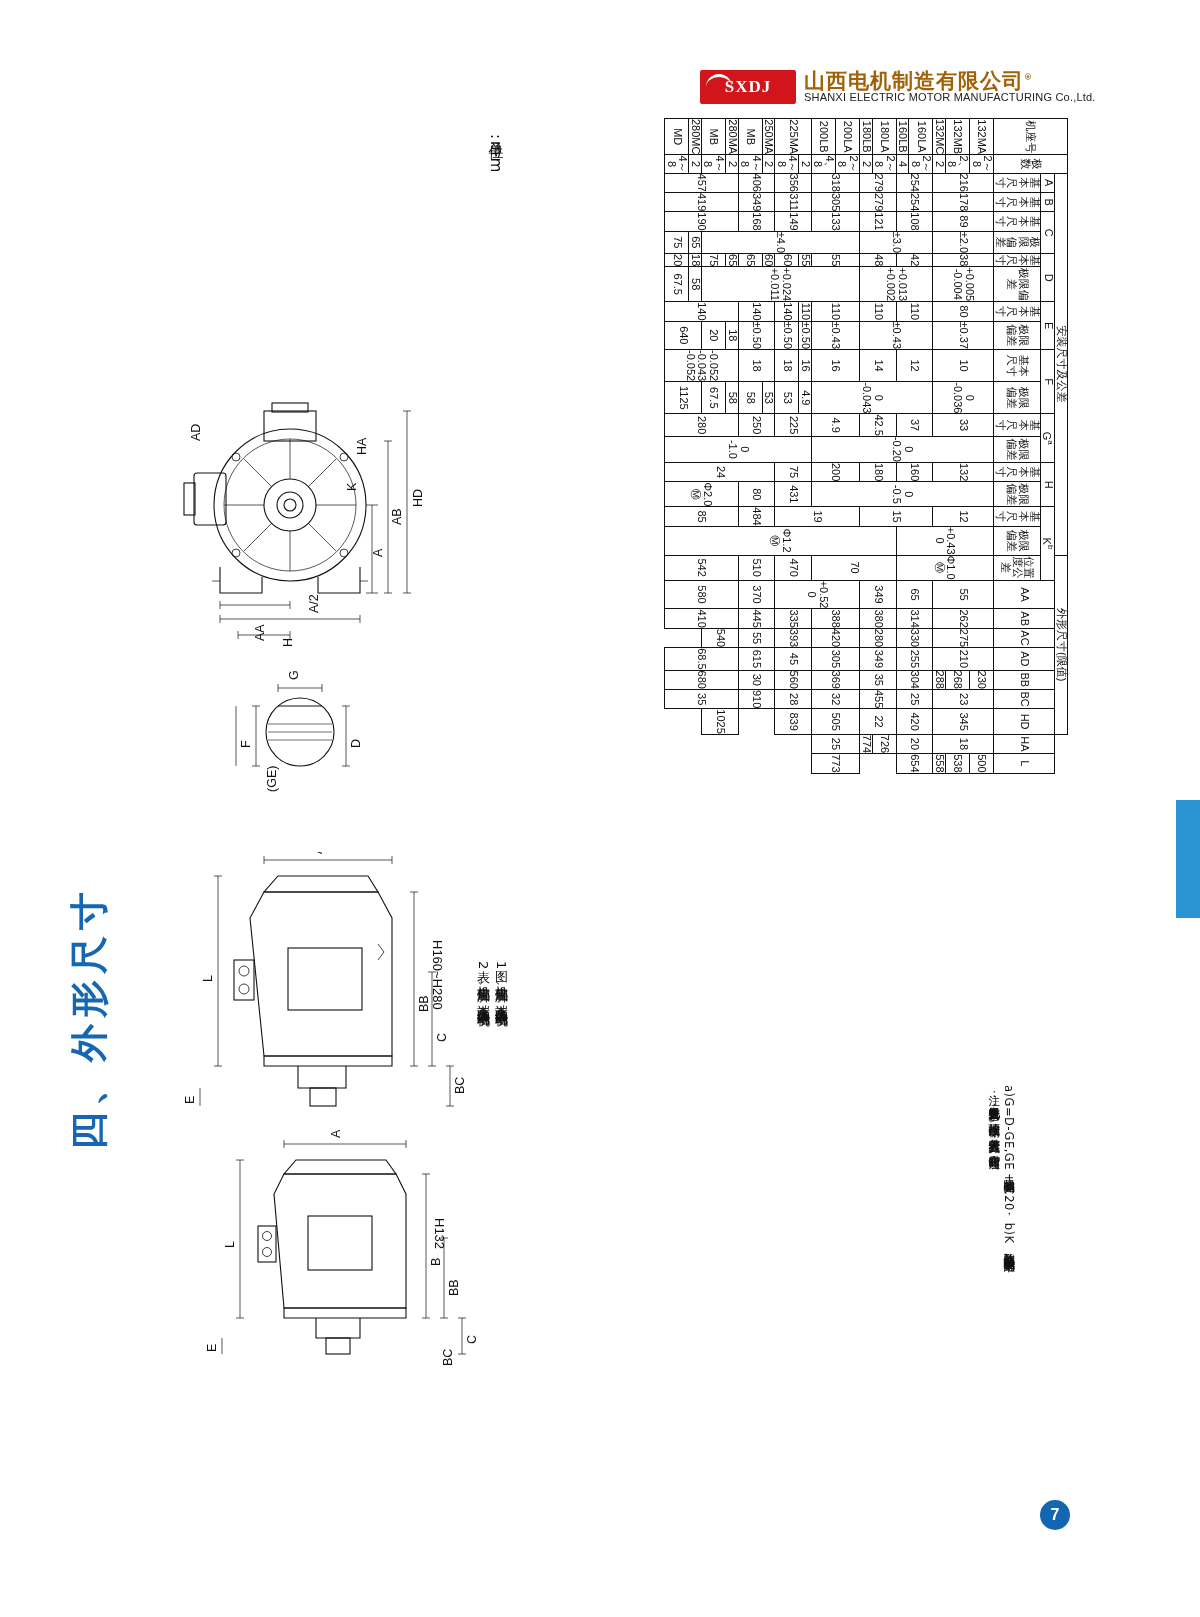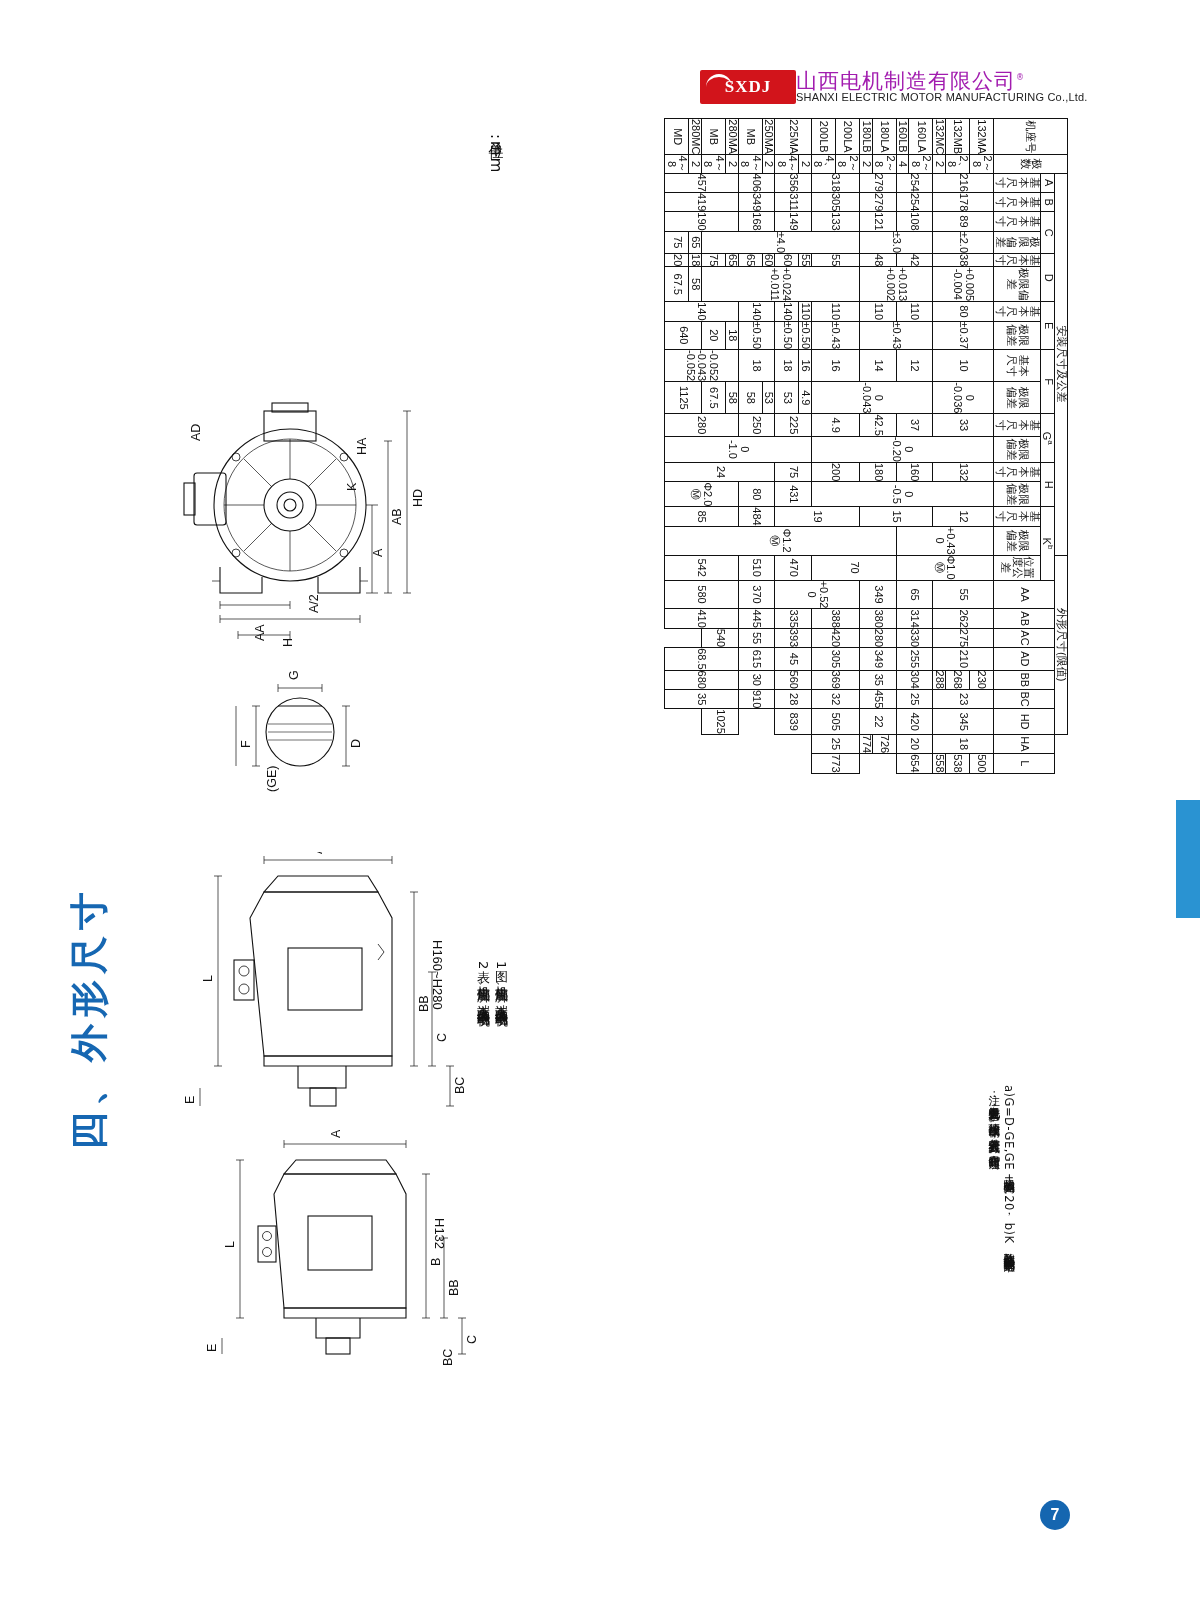--- a/index.html
+++ b/index.html
@@ -1,25 +1,25 @@
 <!DOCTYPE html>
 <html><head>
 <meta charset="utf-8">
 <style>
   html,body{margin:0;padding:0;background:#ffffff;}
   body{width:1200px;height:1617px;position:relative;font-family:"Liberation Sans",sans-serif;color:#111;}
   .page{position:absolute;inset:0;overflow:hidden;}
 
   
-  .logo-wrap{position:absolute;left:700px;top:70px;display:flex;align-items:center;}
+  .logo-wrap{position:absolute;left:700px;top:70px;display:flex;align-items:center;gap:8px;}
   .logo-mark{width:96px;height:34px;background:#d2141b;position:relative;display:flex;align-items:center;justify-content:center;border-radius:2px;}
   .logo-mark .sx{color:#fff;font-weight:bold;font-size:17px;letter-spacing:1px;font-family:"Liberation Serif",serif;}
   .logo-mark:before{content:"";position:absolute;left:6px;top:4px;width:26px;height:12px;border-top:3px solid #fff;border-radius:13px 13px 0 0;}
   .logo-txt{line-height:1.05;}
-  .logo-cn{font-size:21px;font-weight:normal;color:#a21caf;letter-spacing:1px;font-family:"DejaVu Sans",sans-serif;}
+  .logo-cn{font-size:21px;font-weight:bold;color:#a16207;letter-spacing:1px;font-family:"DejaVu Sans",sans-serif;}
   .logo-en{font-size:11px;color:#222;letter-spacing:.2px;}
   .logo-reg{font-size:8px;vertical-align:super;}
 
   
   .big-title{position:absolute;left:64px;top:1150px;transform:rotate(-90deg);transform-origin:left top;
     font-size:38px;font-weight:bold;color:#1667b2;letter-spacing:6px;font-family:"DejaVu Sans",sans-serif;white-space:nowrap;}
 
   
   .side-tab{position:absolute;right:0;top:800px;width:24px;height:118px;background:#2a93d2;}
 

